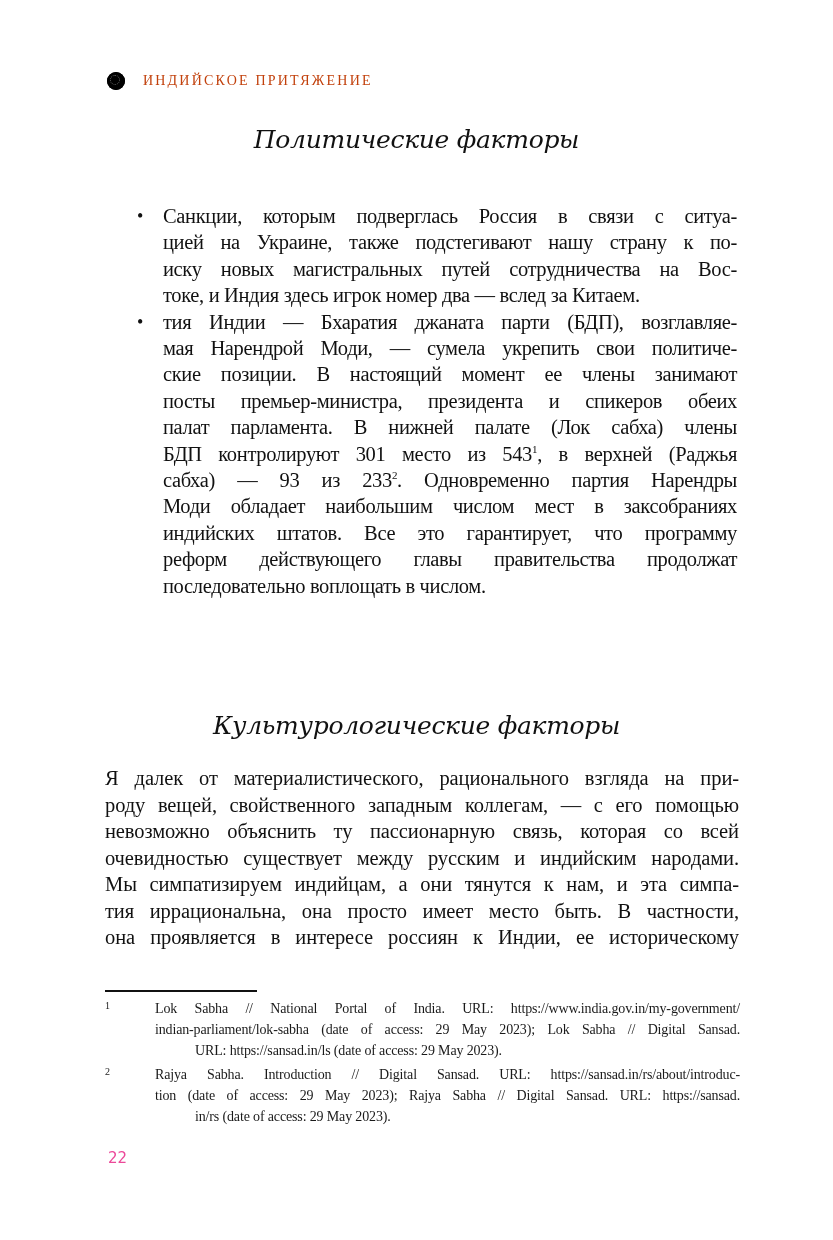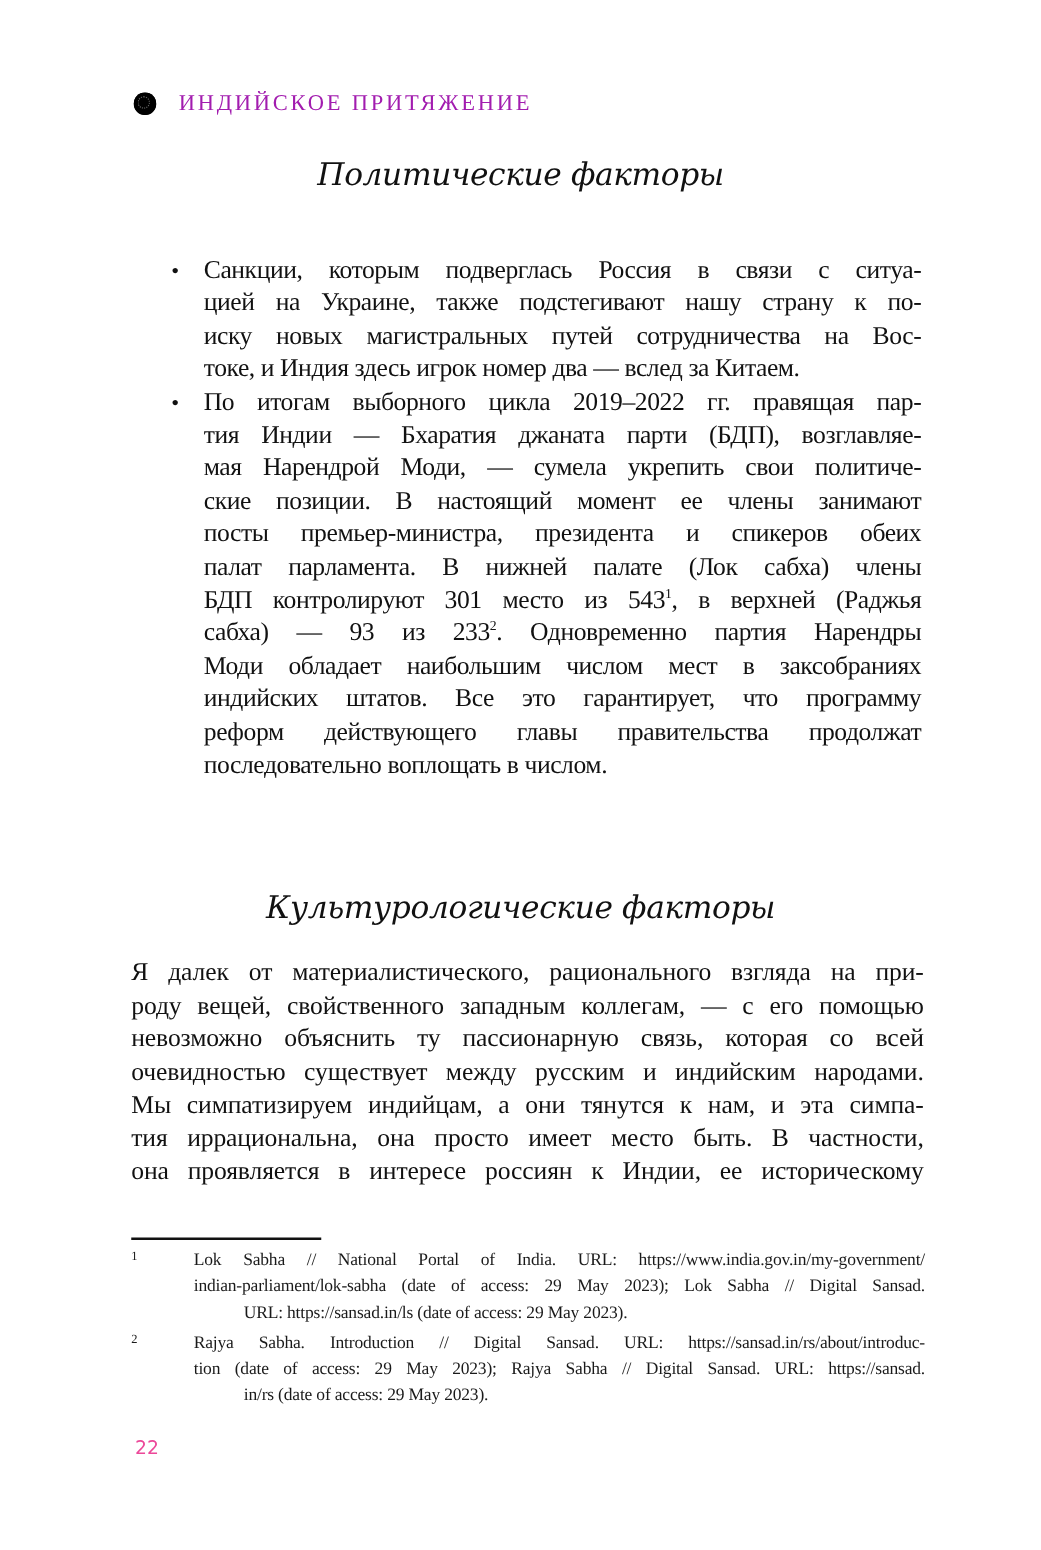--- a/index.html
+++ b/index.html
@@ -3,22 +3,22 @@
 <meta charset="utf-8">
 <style>
   html, body { margin: 0; padding: 0; background: #ffffff; }
   body { width: 833px; height: 1240px; position: relative; overflow: hidden; color: #111111; }
 
   .running-header { position: absolute; left: 107px; top: 72px; display: flex; align-items: center; }
   .header-dot { width: 18px; height: 18px; border-radius: 50%; background: #000; margin-right: 18px;
                 box-shadow: inset 0 0 0 2px #000; position: relative; }
   .header-dot::after { content: ""; position: absolute; left: 3px; top: 3px; width: 10px; height: 10px;
                 border-radius: 50%; border: 1px dotted #666; box-sizing: border-box; }
-  .header-text { font-family: "Liberation Serif", "DejaVu Serif", serif; font-size: 18px; letter-spacing: 2.2px;
-                 color: #a21caf; text-transform: uppercase; }
+  .header-text { font-family: "Liberation Serif", "DejaVu Serif", serif; font-size: 14px; letter-spacing: 2.2px;
+                 color: #c2410c; text-transform: uppercase; }
 
   .section-heading { position: absolute; left: 0; width: 833px; text-align: center;
                      font-family: "DejaVu Serif", "Liberation Serif", serif; font-style: italic;
                      font-size: 25px; color: #111; letter-spacing: -0.3px; }
   #h1 { top: 125px; }
   #h2 { top: 711px; }
 
   .bullets { position: absolute; left: 137px; top: 203px; width: 600px; margin: 0; padding: 0; list-style: none; }
   .bullet-item { position: relative; padding-left: 26px; font-family: "Liberation Serif", "DejaVu Serif", serif;
                  font-size: 20.5px; line-height: 26.4px; text-align: justify; letter-spacing: -0.35px;
@@ -58,21 +58,20 @@
 <ul class="bullets">
   <li class="bullet-item">
     <span class="bullet-mark">•</span>
     <span class="line">Санкции, которым подверглась Россия в связи с ситуа-</span>
     <span class="line">цией на Украине, также подстегивают нашу страну к по-</span>
     <span class="line">иску новых магистральных путей сотрудничества на Вос-</span>
     <span class="line last">токе, и Индия здесь игрок номер два — вслед за Китаем.</span>
   </li>
   <li class="bullet-item">
     <span class="bullet-mark">•</span>
-    <span class="line">По итогам выборного цикла 2019–2022 гг. правящая пар-</span>
     <span class="line">тия Индии — Бхаратия джаната парти (БДП), возглавляе-</span>
     <span class="line">мая Нарендрой Моди, — сумела укрепить свои политиче-</span>
     <span class="line">ские позиции. В настоящий момент ее члены занимают</span>
     <span class="line">посты премьер-министра, президента и спикеров обеих</span>
     <span class="line">палат парламента. В нижней палате (Лок сабха) члены</span>
     <span class="line"><span>БДП контролируют 301 место из 543</span><sup>1</sup><span>, в верхней (Раджья</span></span>
     <span class="line"><span>сабха) — 93 из 233</span><sup>2</sup><span>. Одновременно партия Нарендры</span></span>
     <span class="line">Моди обладает наибольшим числом мест в заксобраниях</span>
     <span class="line">индийских штатов. Все это гарантирует, что программу</span>
     <span class="line">реформ действующего главы правительства продолжат</span>

